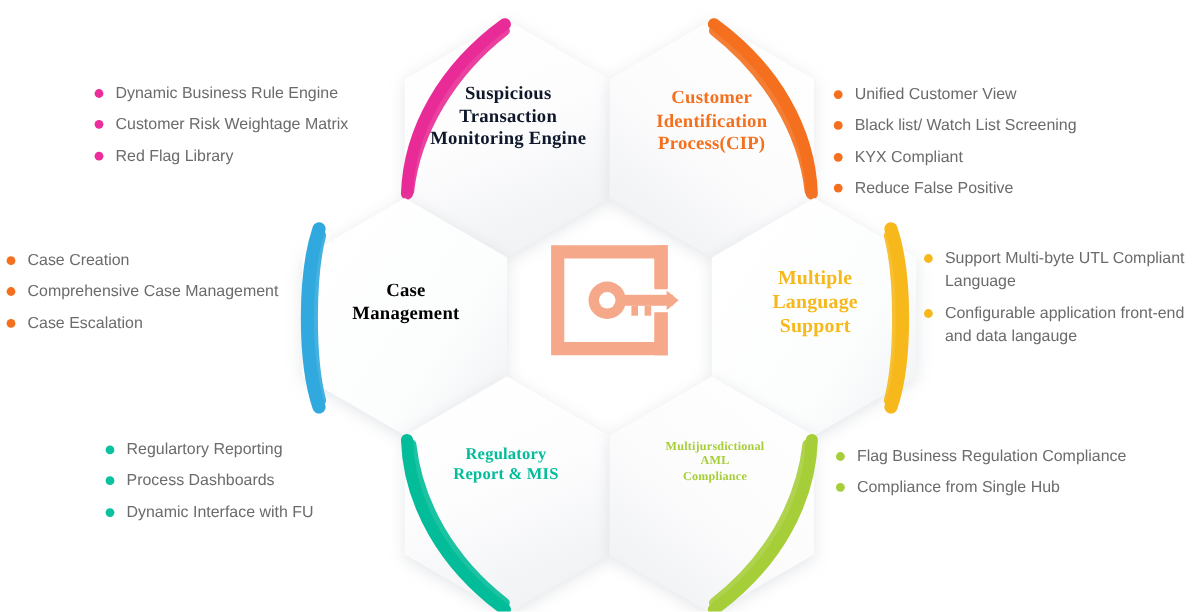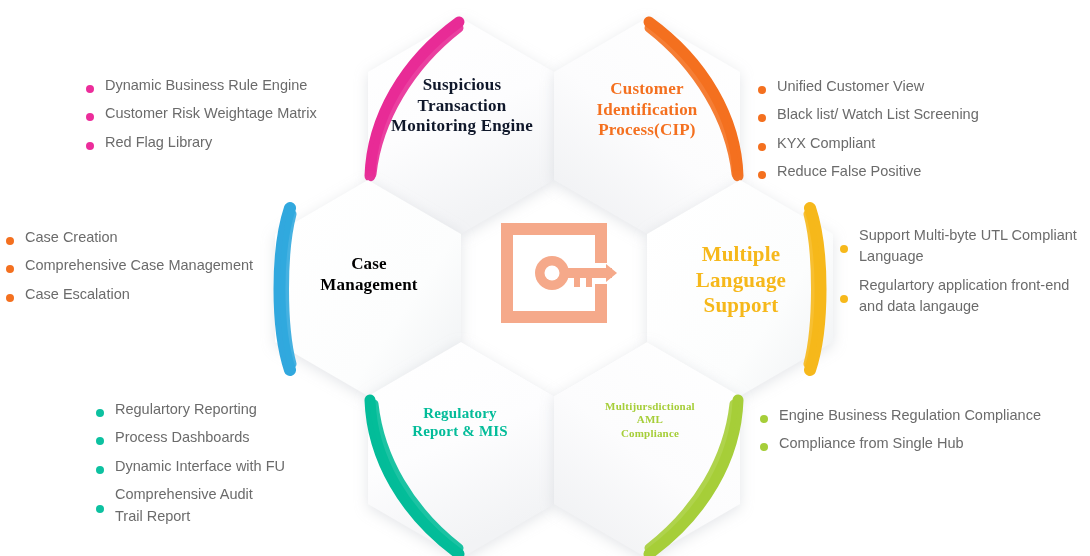--- a/index.html
+++ b/index.html
@@ -22,21 +22,21 @@
     line-height:1.22;
     letter-spacing:0.2px;
     white-space:pre-line;
     pointer-events:none;
   }
 
   
   .list{position:absolute;}
   .list-item{
     display:flex;
-    align-items:center;
+    align-items:flex-start;
     margin-bottom:7px;
   }
   .bullet{
     flex:0 0 auto;
     width:8px;height:8px;
     border-radius:50%;
     margin-top:6px;
     margin-right:11px;
   }
   .item-text{
@@ -136,21 +136,21 @@
 Transaction
 Monitoring Engine</div>
 
   <div class="hex-title" style="left:552px;top:79px;width:190px;font-size:17px;color:#F4701F;">Customer
 Identification
 Process(CIP)</div>
 
   <div class="hex-title" style="left:280px;top:254px;width:178px;font-size:17px;color:#000000;">Case
 Management</div>
 
-  <div class="hex-title" style="left:655px;top:242px;width:172px;font-size:21px;color:#F6B81B;">Multiple
+  <div class="hex-title" style="left:655px;top:242px;width:172px;font-size:18px;color:#F6B81B;">Multiple
 Language
 Support</div>
 
   <div class="hex-title" style="left:360px;top:404px;width:200px;font-size:15px;color:#03BC99;">Regulatory
 Report &amp; MIS</div>
 
   <div class="hex-title" style="left:548px;top:400px;width:204px;font-size:11px;color:#A6CE39;">Multijursdictional
 AML
 Compliance</div>
 
@@ -203,47 +203,43 @@
     </div>
   </div>
 
   <div class="list" style="left:840px;top:225px;width:250px;">
     <div class="list-item">
       <span class="bullet" style="background:#F6B81B;"></span>
       <span class="item-text">Support Multi-byte UTL Compliant Language</span>
     </div>
     <div class="list-item">
       <span class="bullet" style="background:#F6B81B;"></span>
-      <span class="item-text">Regulartory application front-end and data langauge</span>
+      <span class="item-text">Configurable application front-end and data langauge</span>
     </div>
   </div>
 
   <div class="list" style="left:96px;top:399px;width:220px;">
     <div class="list-item">
       <span class="bullet" style="background:#0CC1A0;"></span>
       <span class="item-text">Regulartory Reporting</span>
     </div>
     <div class="list-item">
       <span class="bullet" style="background:#0CC1A0;"></span>
       <span class="item-text">Process Dashboards</span>
     </div>
     <div class="list-item">
       <span class="bullet" style="background:#0CC1A0;"></span>
       <span class="item-text">Dynamic Interface with FU</span>
     </div>
-    <div class="list-item">
-      <span class="bullet" style="background:#0CC1A0;"></span>
-      <span class="item-text" style="max-width:162px;display:inline-block;">Comprehensive Audit Trail Report</span>
-    </div>
   </div>
 
   <div class="list" style="left:760px;top:405px;width:300px;">
     <div class="list-item">
       <span class="bullet" style="background:#A6CE39;"></span>
-      <span class="item-text">Engine Business Regulation Compliance</span>
+      <span class="item-text">Flag Business Regulation Compliance</span>
     </div>
     <div class="list-item">
       <span class="bullet" style="background:#A6CE39;"></span>
       <span class="item-text">Compliance from Single Hub</span>
     </div>
   </div>
 
 </div>
 
 </body></html>

